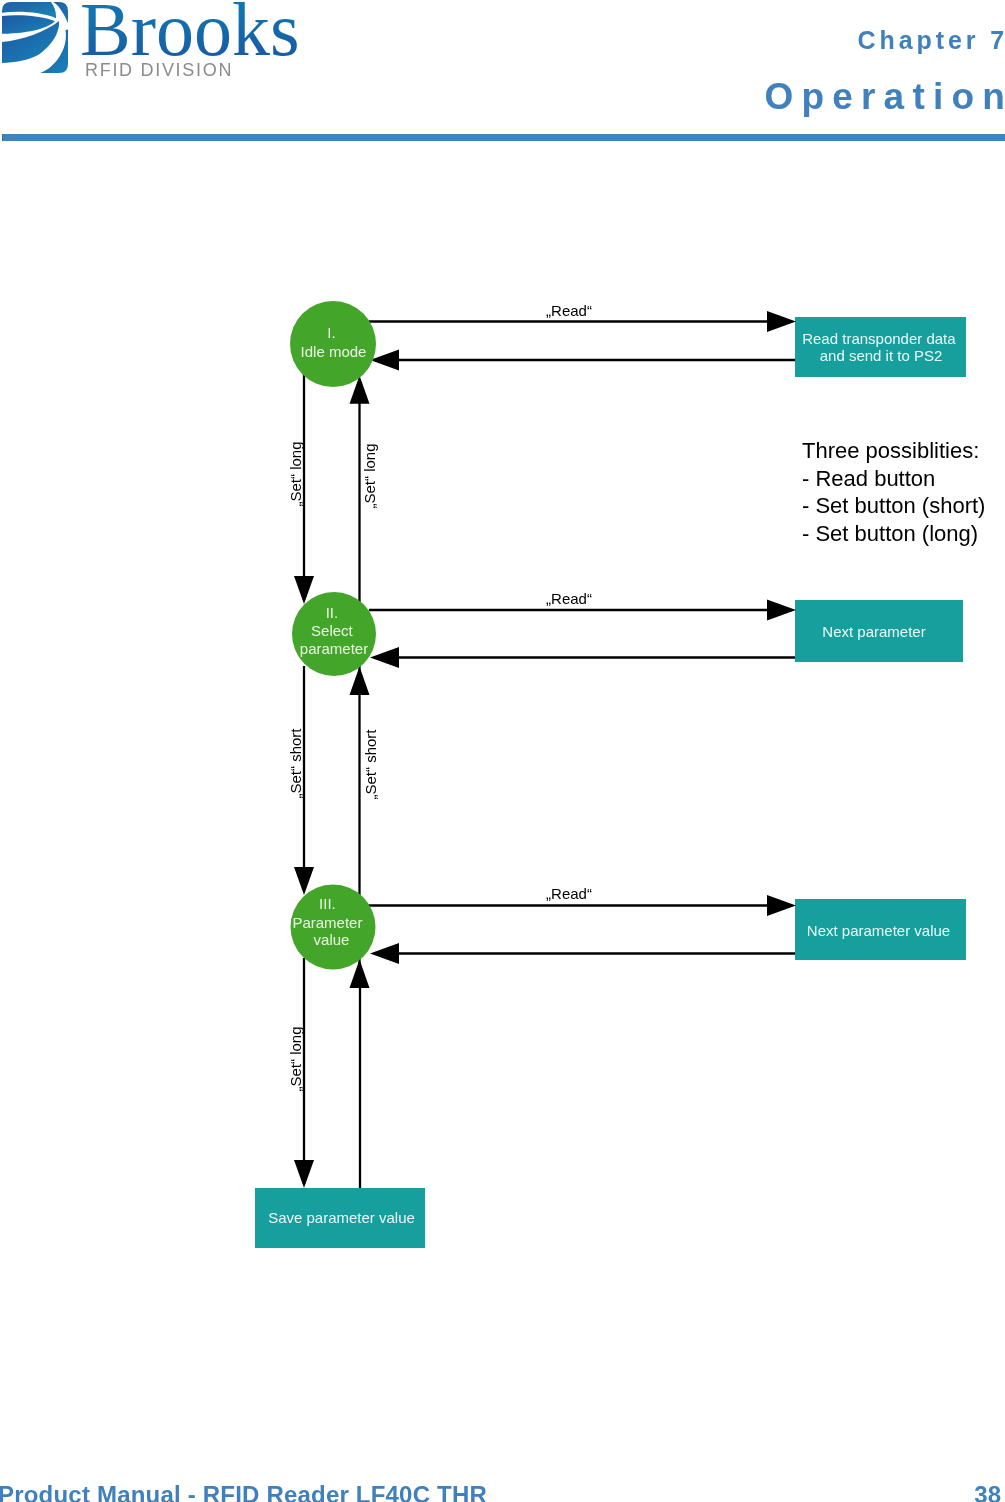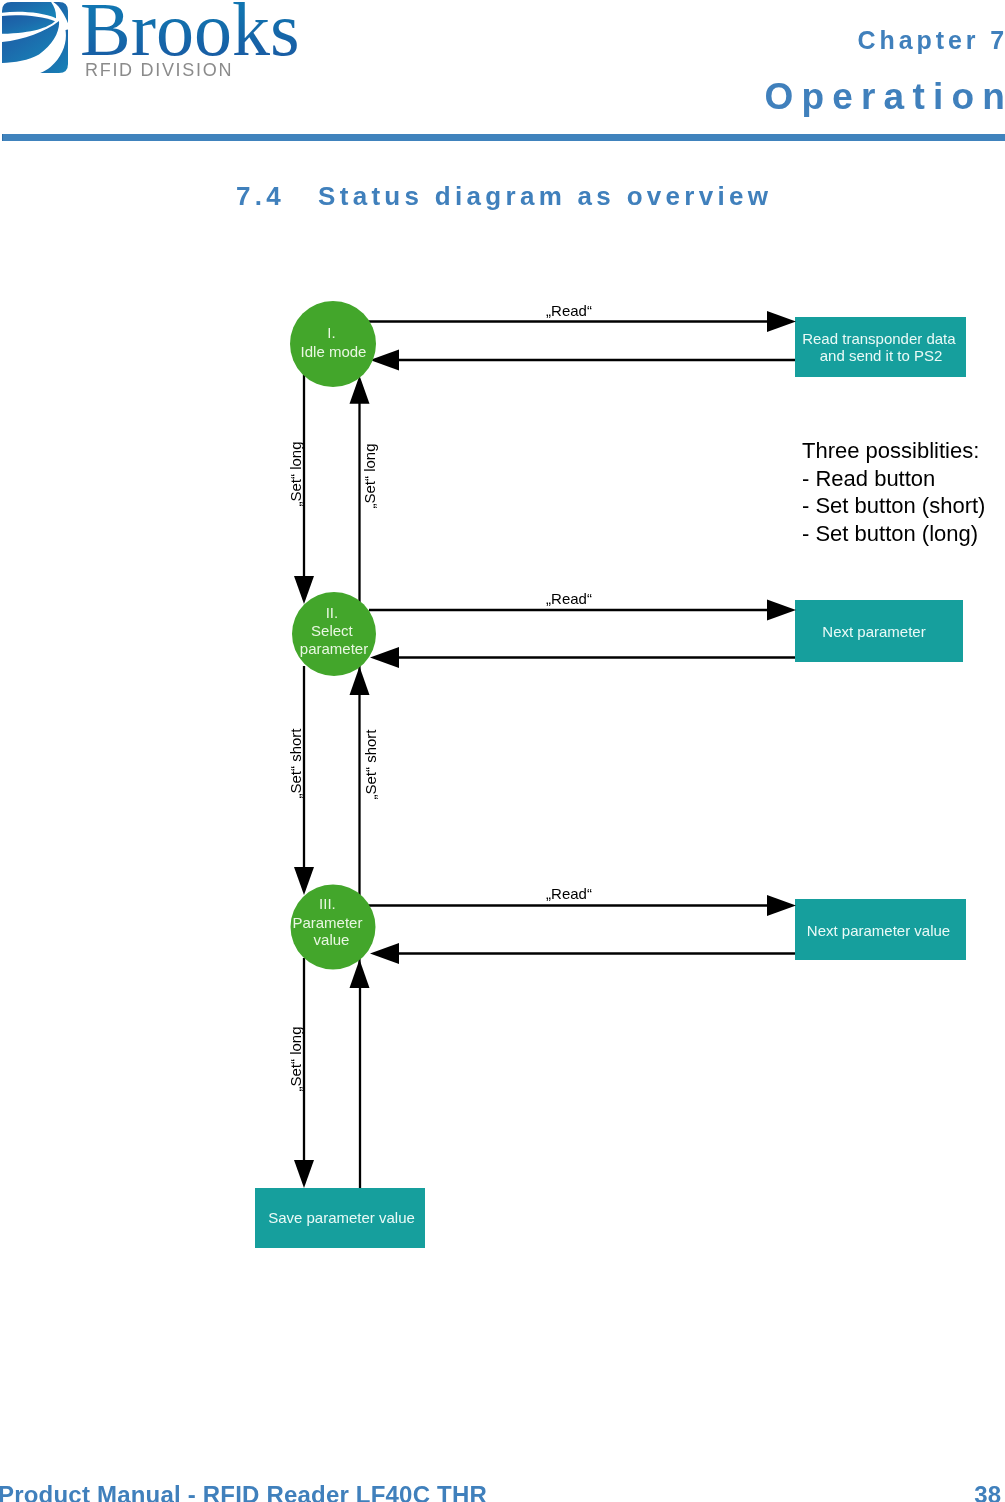--- a/index.html
+++ b/index.html
@@ -53,21 +53,20 @@
                 </g>
       </g>
     </svg>
     <div id="logo-word">Brooks</div>
     <div id="logo-tag">RFID DIVISION</div>
   </div>
 
   <div id="hdr-chapter">Chapter 7</div>
   <div id="hdr-title">Operation</div>
   <div id="hdr-rule"></div>
-  <div id="sect"><span>7.4</span><span class="sect-gap"> </span><span>Status diagram as overview</span></div>
   <div id="footer-left">Product Manual - RFID Reader LF40C THR</div>
   <div id="footer-page">38</div>
 
   <svg class="diagram" id="diagram" width="1005" height="1502" viewBox="0 0 1005 1502">
     <g stroke="#000" stroke-width="2.3" fill="none" stroke-linecap="butt">
       <path d="M368,321.5 L768,321.5"></path>
       <path d="M795,360 L397,360"></path>
       <path d="M369,610 L768,610"></path>
       <path d="M795,657.5 L397,657.5"></path>
       <path d="M368,905.5 L768,905.5"></path>

